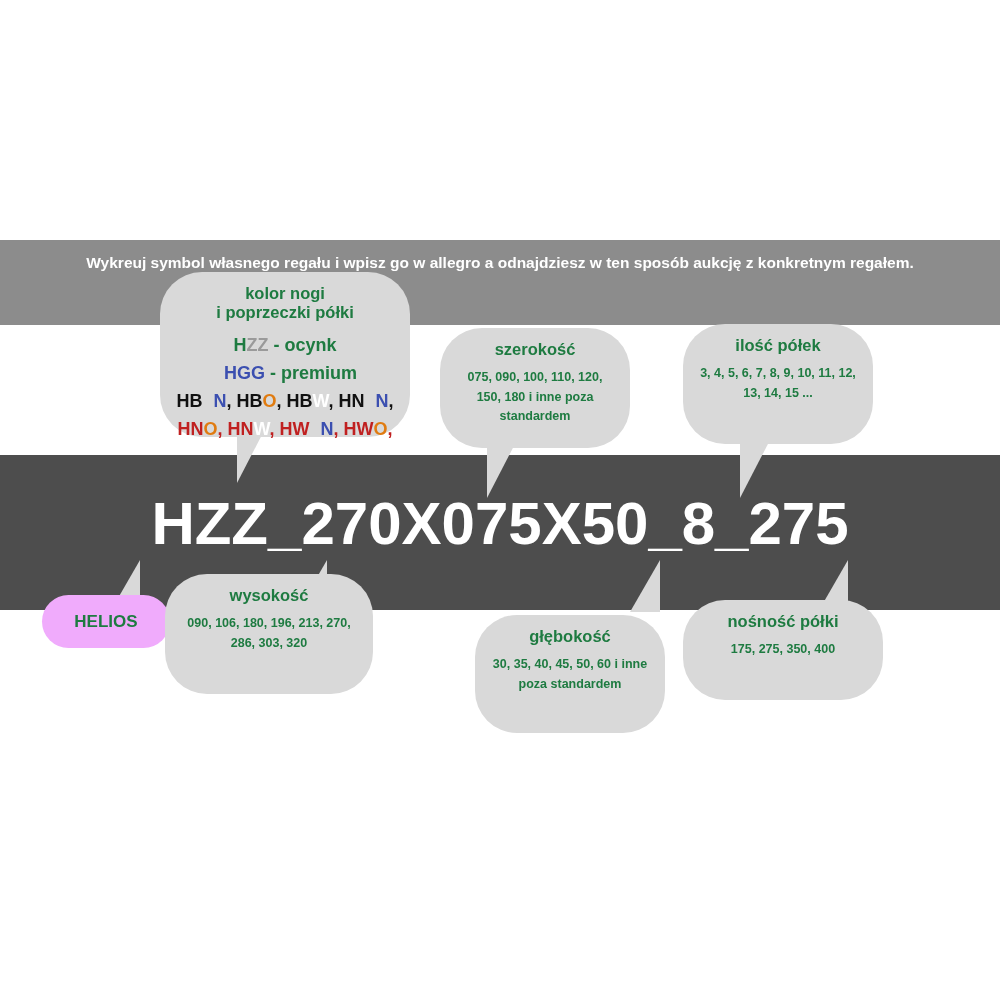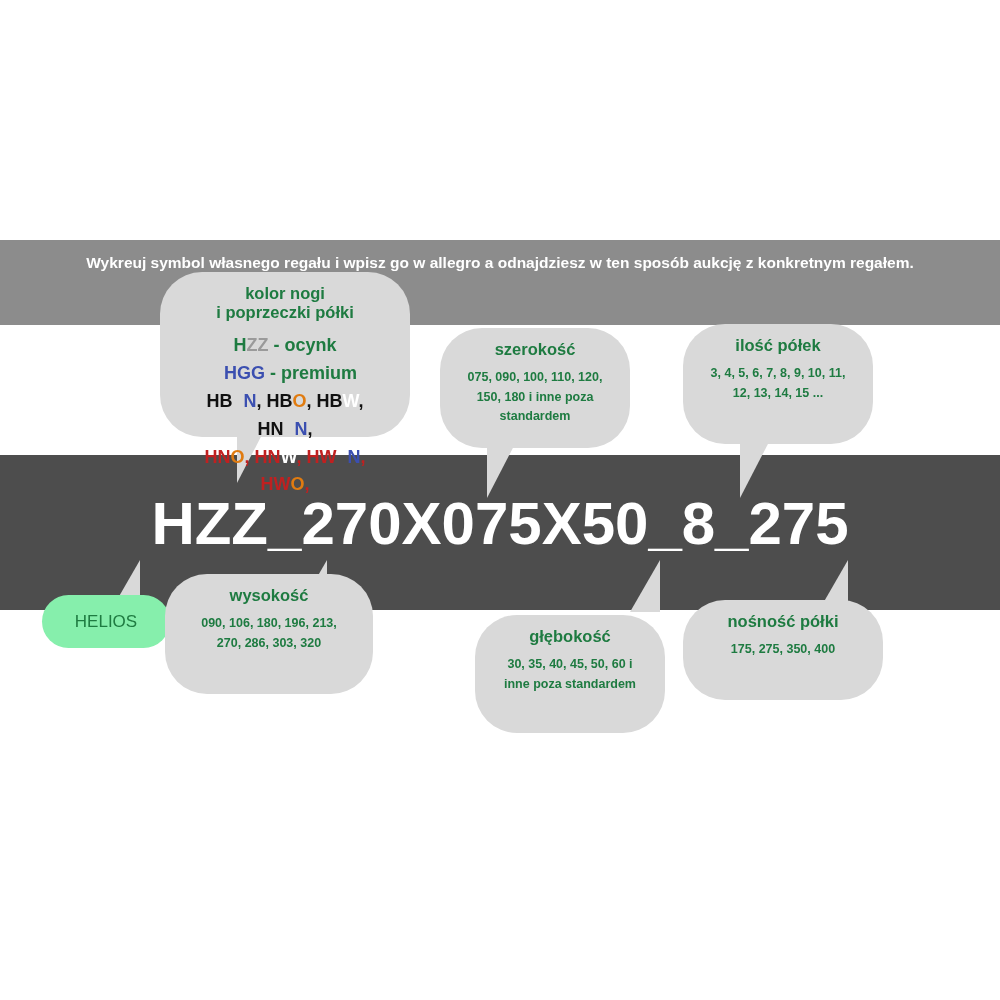--- a/index.html
+++ b/index.html
@@ -61,21 +61,21 @@
     font-weight: bold;
     letter-spacing: 0px;
   }
 
   
   .bubble {
     position: absolute;
     background: #d9d9d9;
     border-radius: 42px;
     box-sizing: border-box;
-    padding: 12px 24px;
+    padding: 12px 14px;
     text-align: center;
     color: #19703c;
   }
   .bubble .title {
     font-size: 16.5px;
     font-weight: bold;
     line-height: 1.18;
     color: #1e7b41;
   }
   .bubble .body {
@@ -112,28 +112,28 @@
   .c-blue   { color: #3b4fb0; margin-left: 11px; }
   .c-black  { color: #111111; }
   .c-red    { color: #c02020; }
   .c-orange { color: #e07b10; }
   .c-white  { color: #ffffff; }
   .c-grey   { color: #9a9a9a; }
 
   
   .helios {
     position: absolute;
-    background: #86efac;
+    background: #f0abfc;
     border-radius: 34px;
     display: flex;
     align-items: center;
     justify-content: center;
     color: #1e7b41;
     font-size: 17px;
-    font-weight: normal;
+    font-weight: bold;
   }
 </style>
 </head>
 <body>
 
 <div id="stage">
 
   <div class="band band-top"></div>
   <div class="band band-mid"></div>
 

